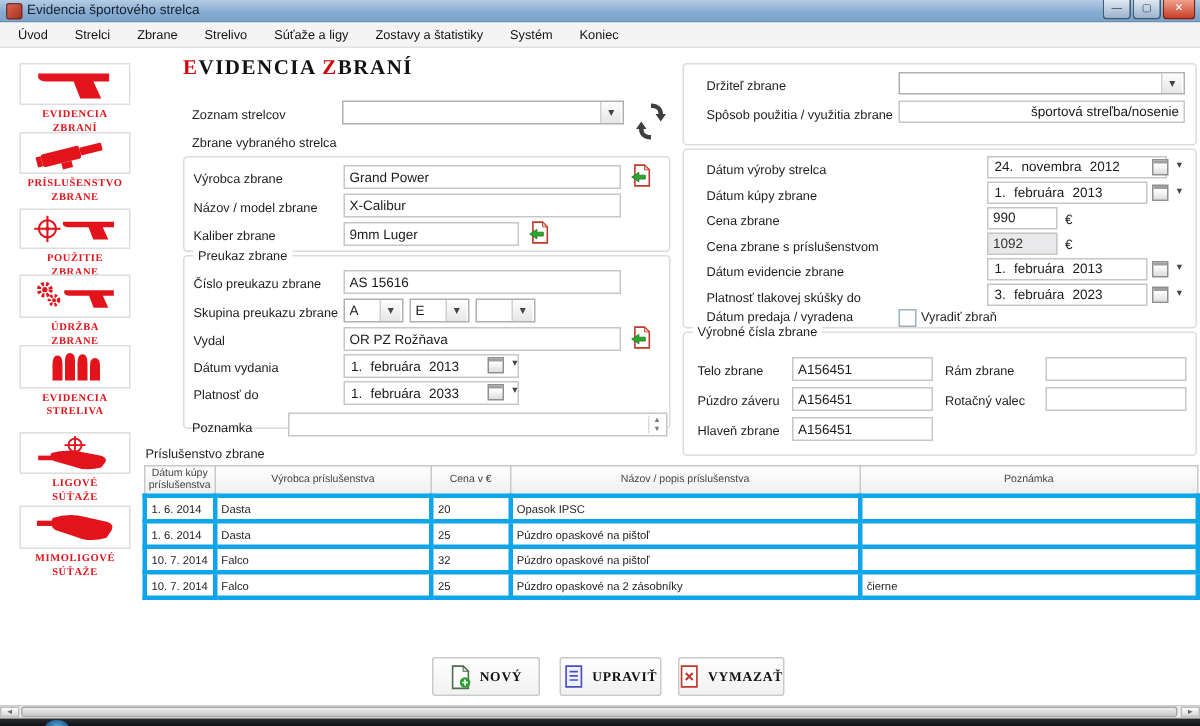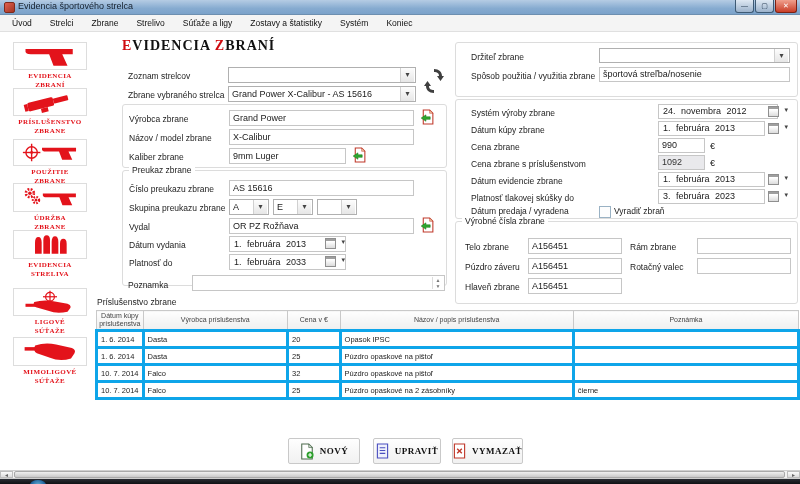--- a/index.html
+++ b/index.html
@@ -26,21 +26,21 @@
   .side-label{margin-top:2px;font-family:"Liberation Serif",serif;font-weight:bold;
     font-size:7px;line-height:9px;color:#e3131b;letter-spacing:.4px;}
   
   #heading{position:absolute;left:122px;top:38px;font-family:"Liberation Serif",serif;
     font-weight:bold;font-size:14px;letter-spacing:1px;color:#111;}
   #heading .red{color:#cf0a0f;}
   
   .lbl{position:absolute;font-size:8.5px;color:#1c1c1c;white-space:nowrap;}
   .tb{position:absolute;background:#fff;border:1px solid #c6c6c6;font-size:9px;
     line-height:14px;padding:0 3px;box-sizing:border-box;height:16px;white-space:nowrap;overflow:hidden;}
-  .tb.sm{height:15px;line-height:13px;}
+  .tb.sm{height:15px;line-height:13px;text-align:right;}
   .tb.disabled{background:#e9e9ec;color:#333;}
   .tb.num{text-align:left;}
   .eur{position:absolute;font-size:9px;}
   .combo{position:absolute;background:#fff;border:1px solid #b0b0b0;height:16px;box-sizing:border-box;
     font-size:9px;line-height:14px;padding:0 16px 0 3px;white-space:nowrap;overflow:hidden;}
   .combo.sm{height:15px;line-height:13px;}
   .combo::after{content:"▾";position:absolute;right:1px;top:0;bottom:0;width:13px;text-align:center;
     color:#444;font-size:8px;line-height:14px;background:linear-gradient(#fdfdfd,#e6e6e6);border-left:1px solid #d0d0d0;}
   .datef{position:absolute;background:#fff;border:1px solid #c6c6c6;height:16px;box-sizing:border-box;
     font-size:9px;line-height:14px;padding:0 2px 0 4px;word-spacing:3px;white-space:nowrap;}
@@ -234,21 +234,20 @@
         <div>SÚŤAŽE</div>
       </div>
   </div>
 
   <div id="heading"><span class="red">E</span><span>VIDENCIA </span><span class="red">Z</span><span>BRANÍ</span></div>
 
   <div class="lbl" style="left:128px;top:71px">Zoznam strelcov</div>
   <div class="combo" style="left:228px;top:67px;width:188px"></div>
 
   <div class="lbl" style="left:128px;top:90px">Zbrane vybraného strelca</div>
-  <div class="combo" style="left:228px;top:86px;width:188px">Grand Power X-Calibur - AS 15616</div>
 
   <div style="position:absolute;left:424px;top:67px">
     <svg width="20" height="28" viewBox="0 0 20 28">
         <path d="M10 2 C15 2 18 5 18 9 L20 9 L16.5 14 L13 9 L15 9 C15 6 13 5 10 5 Z" fill="#3f3f3f"></path>
         <path d="M10 26 C5 26 2 23 2 19 L0 19 L3.5 14 L7 19 L5 19 C5 22 7 23 10 23 Z" fill="#3f3f3f"></path>
       </svg>
   </div>
 
   <div class="fieldset" style="left:122px;top:104px;width:323px;height:62px">
     <div class="lbl" style="left:6px;top:9px">Výrobca zbrane</div>
@@ -310,21 +309,21 @@
   </div>
 
   <div class="fieldset" style="left:455px;top:42px;width:341px;height:53px">
     <div class="lbl" style="left:15px;top:9px">Držiteľ zbrane</div>
     <div class="combo sm" style="left:143px;top:5px;width:191px"></div>
     <div class="lbl" style="left:15px;top:28px;font-size:8.5px">Spôsob použitia / využitia zbrane</div>
     <div class="tb sm" style="left:143px;top:24px;width:191px">športová streľba/nosenie</div>
   </div>
 
   <div class="fieldset" style="left:455px;top:99px;width:341px;height:118px">
-    <div class="lbl" style="left:15px;top:8px">Systém výroby zbrane</div>
+    <div class="lbl" style="left:15px;top:8px">Dátum výroby strelca</div>
     <div class="datef sm" style="left:202px;top:4px;width:120px">24. novembra 2012</div>
     <div class="dp" style="left:312px;top:4px">
         <span class="cal"></span>
         <span class="caret">▾</span>
       </div>
 
     <div class="lbl" style="left:15px;top:25px">Dátum kúpy zbrane</div>
     <div class="datef sm" style="left:202px;top:21px;width:107px">1. februára 2013</div>
     <div class="dp" style="left:312px;top:21px">
         <span class="cal"></span>

